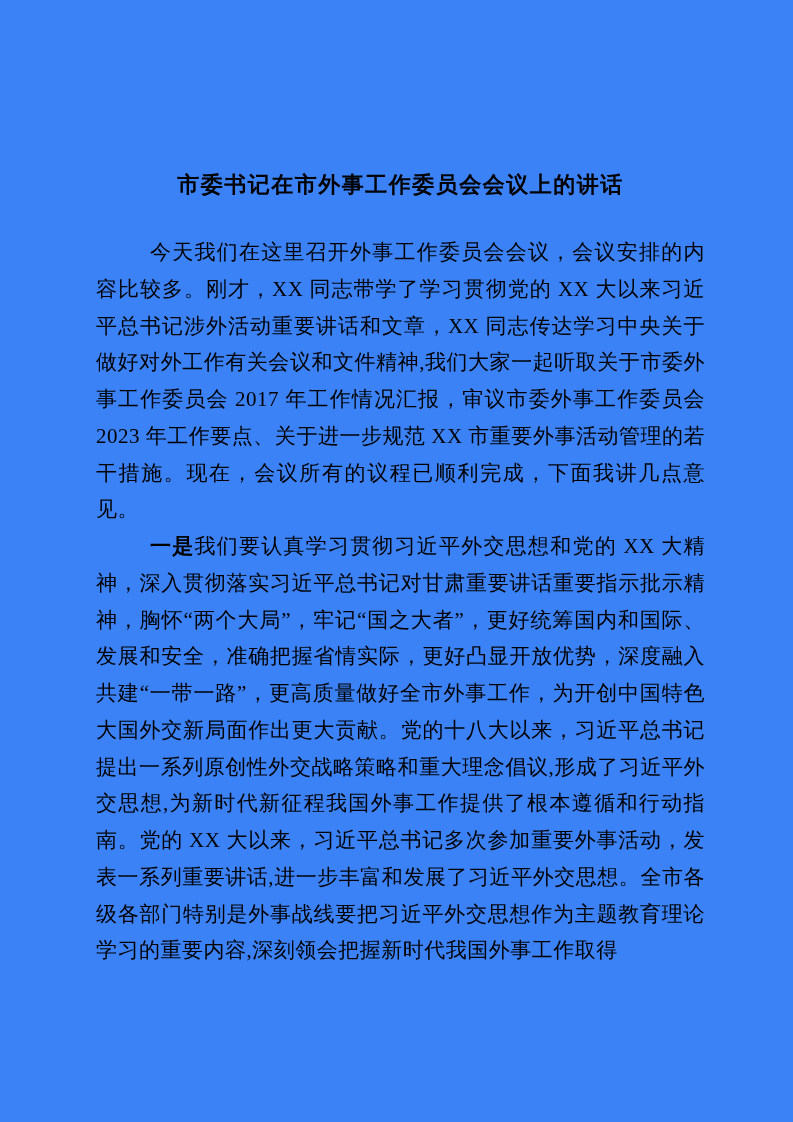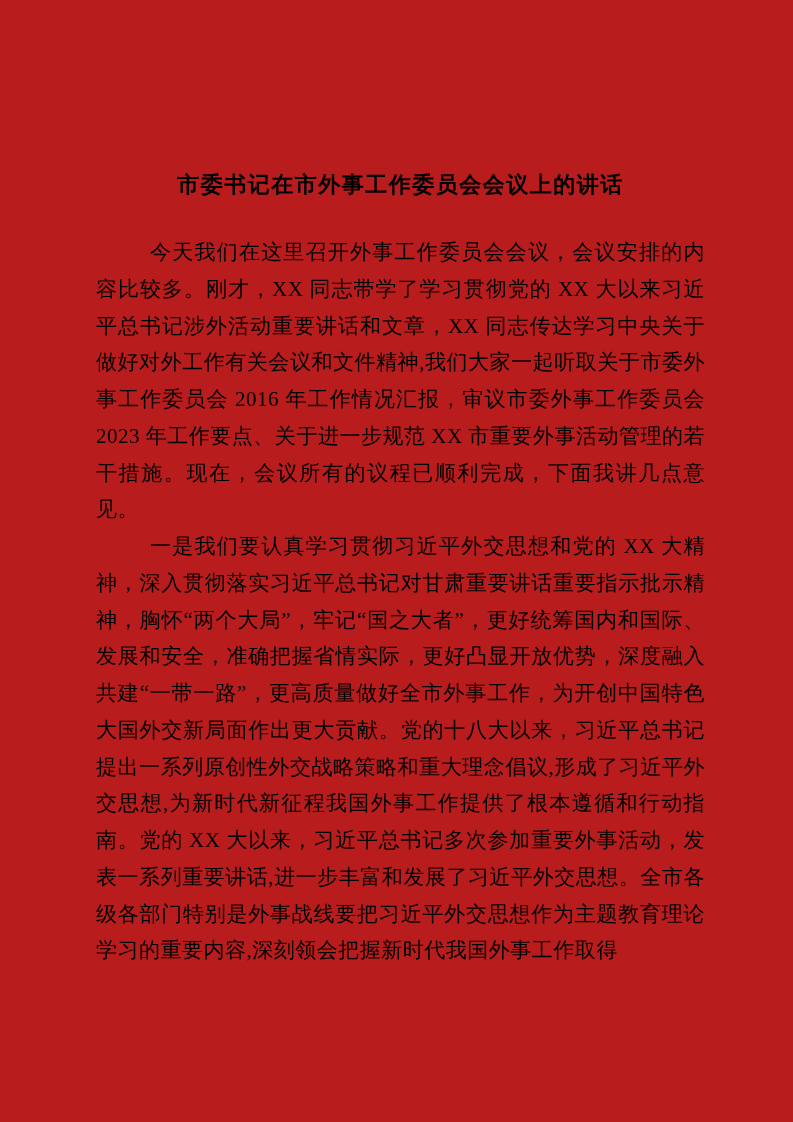--- a/index.html
+++ b/index.html
@@ -11,21 +11,21 @@
     width: 793px;
     height: 1122px;
     overflow: hidden;
     font-family: "Liberation Serif", serif;
     color: #000000;
   }
   .page {
     box-sizing: border-box;
     width: 793px;
     height: 1122px;
-    background: #b91c1c;
+    background: #3b82f6;
     padding: 170px 88px 16px 96px;
   }
   .doc-title {
     margin: 0 0 34px 0;
     font-size: 22px;
     font-weight: bold;
     line-height: 30px;
     text-align: center;
     letter-spacing: 1.5px;
   }
@@ -36,26 +36,26 @@
   }
   .body-para {
     margin: 0;
     font-size: 21px;
     line-height: 36.75px;
     text-align: justify;
     text-indent: 54px;
     letter-spacing: 0.5px;
   }
   .lead {
-    font-weight: normal;
+    font-weight: bold;
   }
 </style>
 </head>
 <body>
 
 <div class="page">
   <h1 class="doc-title">市委书记在市外事工作委员会会议上的讲话</h1>
 
 
-  <p class="body-para"><span>今天我们在这里召开外事工作委员会会议，会议安排的内容比较多。刚才，XX 同志带学了学习贯彻党的 XX 大以来习近平总书记涉外活动重要讲话和文章，XX 同志传达学习中央关于做好对外工作有关会议和文件精神,我们大家一起听取关于市委外事工作委员会 2016 年工作情况汇报，审议市委外事工作委员会 2023 年工作要点、关于进一步规范 XX 市重要外事活动管理的若干措施。现在，会议所有的议程已顺利完成，下面我讲几点意见。</span></p>
+  <p class="body-para"><span>今天我们在这里召开外事工作委员会会议，会议安排的内容比较多。刚才，XX 同志带学了学习贯彻党的 XX 大以来习近平总书记涉外活动重要讲话和文章，XX 同志传达学习中央关于做好对外工作有关会议和文件精神,我们大家一起听取关于市委外事工作委员会 2017 年工作情况汇报，审议市委外事工作委员会 2023 年工作要点、关于进一步规范 XX 市重要外事活动管理的若干措施。现在，会议所有的议程已顺利完成，下面我讲几点意见。</span></p>
 
   <p class="body-para"><span class="lead">一是</span><span>我们要认真学习贯彻习近平外交思想和党的 XX 大精神，深入贯彻落实习近平总书记对甘肃重要讲话重要指示批示精神，胸怀“两个大局”，牢记“国之大者”，更好统筹国内和国际、发展和安全，准确把握省情实际，更好凸显开放优势，深度融入共建“一带一路”，更高质量做好全市外事工作，为开创中国特色大国外交新局面作出更大贡献。党的十八大以来，习近平总书记提出一系列原创性外交战略策略和重大理念倡议,形成了习近平外交思想,为新时代新征程我国外事工作提供了根本遵循和行动指南。党的 XX 大以来，习近平总书记多次参加重要外事活动，发表一系列重要讲话,进一步丰富和发展了习近平外交思想。全市各级各部门特别是外事战线要把习近平外交思想作为主题教育理论学习的重要内容,深刻领会把握新时代我国外事工作取得</span></p>
 </div>
 
 </body></html>

